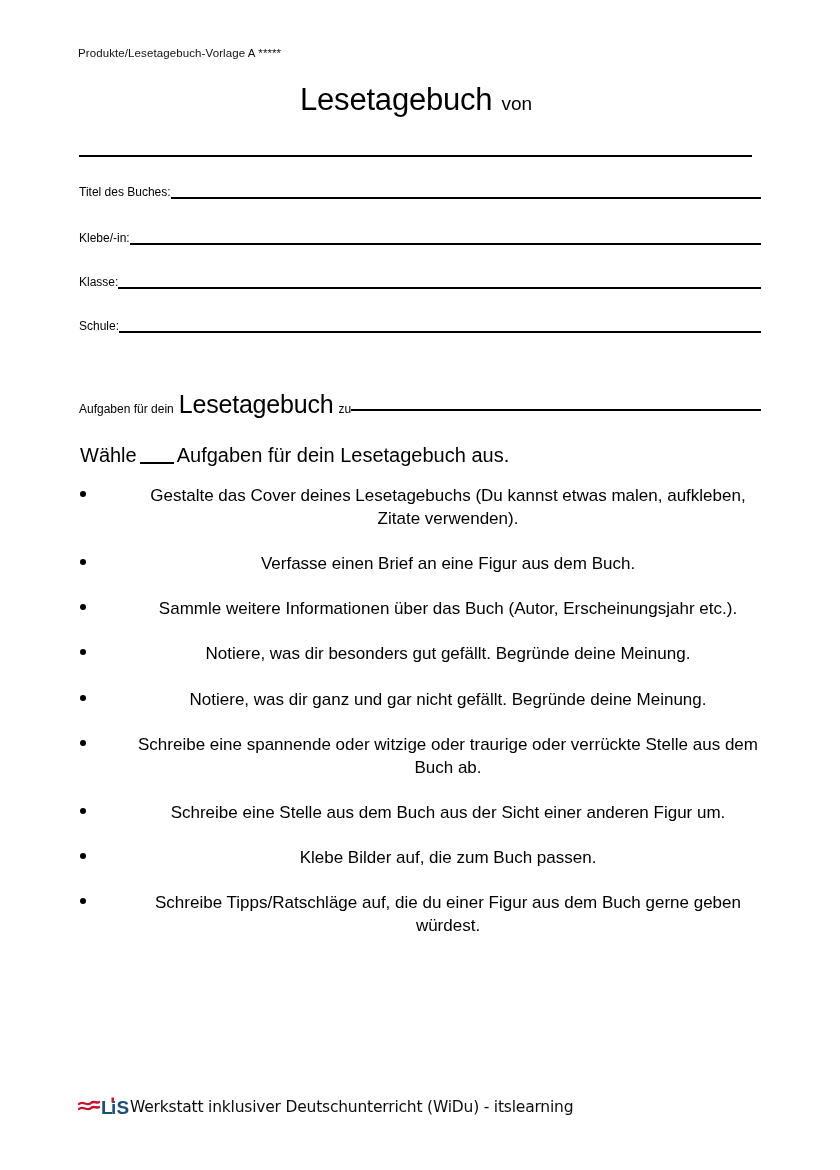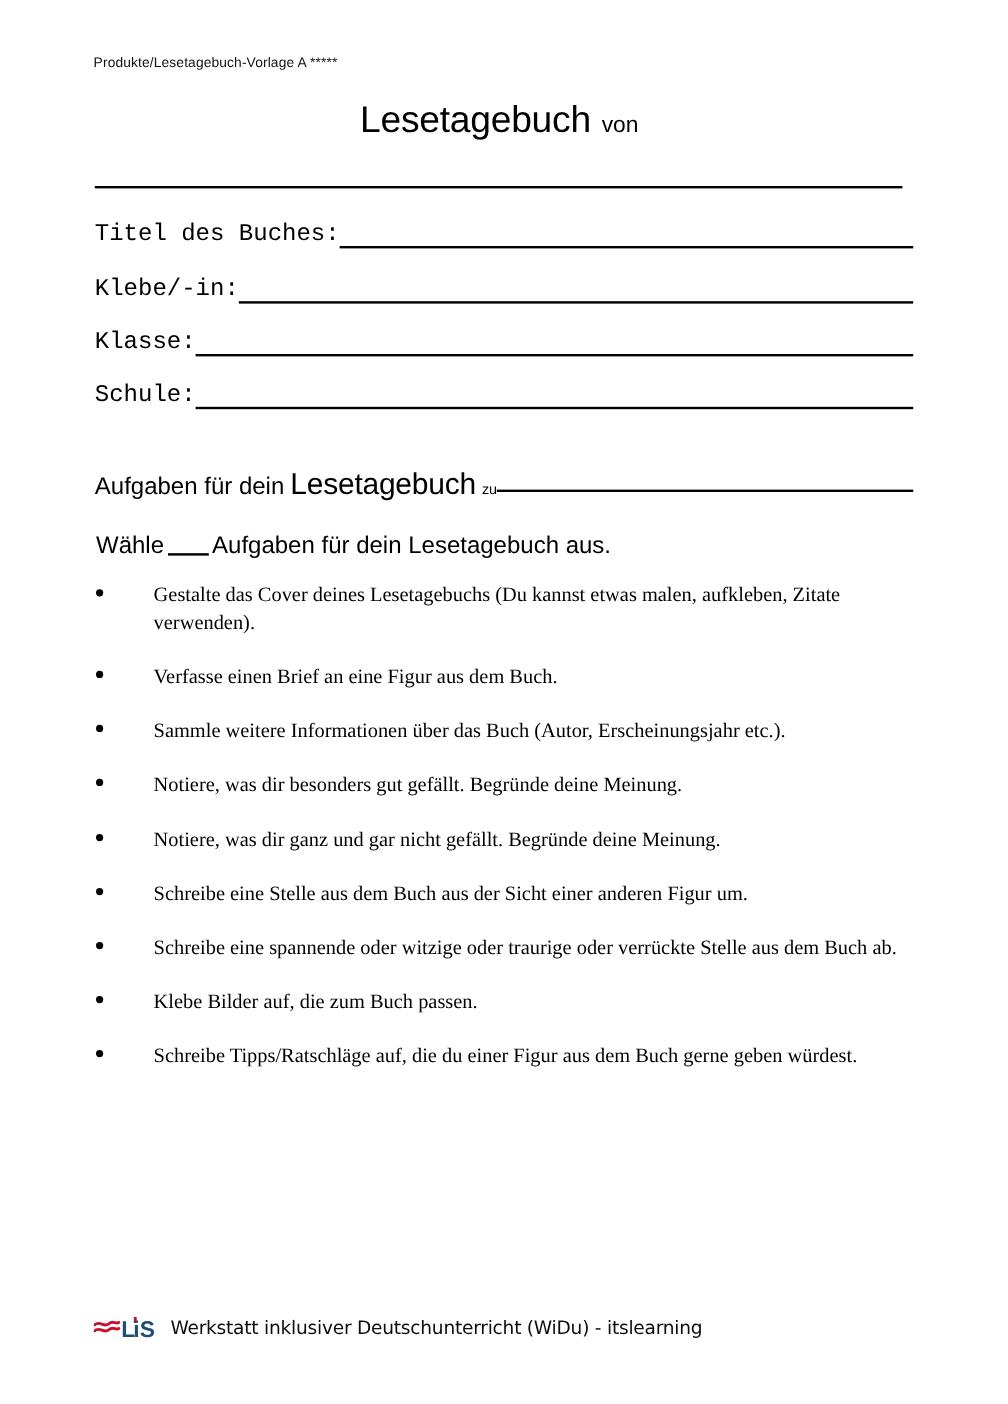--- a/index.html
+++ b/index.html
@@ -15,20 +15,21 @@
     color: #000000;
     overflow: hidden;
   }
 
   .page {
     position: absolute;
     left: 0; top: 0;
     width: 840px;
     height: 1170px;
     background: #ffffff;
+    text-align: center;
   }
 
   
   .doc-header {
     position: absolute;
     left: 78px;
     top: 47px;
     font-size: 11.5px;
     letter-spacing: 0.1px;
     white-space: nowrap;
@@ -68,24 +69,23 @@
   
   .field {
     position: absolute;
     left: 79px;
     display: flex;
     align-items: flex-end;
     width: 682px;
     white-space: nowrap;
   }
   .field-label {
-    font-size: 20px;
+    font-size: 12px;
     line-height: 1;
     padding-bottom: 2px;
-    font-family: Liberation Mono, monospace;
   }
   .field-rule {
     flex: 1 1 auto;
     border-bottom: 2.4px solid #000;
     height: 0;
     margin-bottom: 1px;
   }
   #field-titel { top: 186px; }
   #field-autor { top: 232px; }
   #field-klasse { top: 276px; }
@@ -95,21 +95,21 @@
   .aufgaben-row {
     position: absolute;
     left: 79px;
     top: 390px;
     width: 682px;
     display: flex;
     align-items: baseline;
     white-space: nowrap;
   }
   .aufg-small {
-    font-size: 20px;
+    font-size: 12px;
   }
   .aufg-big {
     font-size: 25px;
     margin: 0 5px 0 5px;
     letter-spacing: -0.2px;
   }
   .aufg-zu {
     font-size: 12px;
   }
   .aufg-rule {
@@ -145,21 +145,20 @@
     list-style: none;
     margin: 0;
     padding: 0;
   }
   .task-item {
     position: relative;
     padding-left: 50px;
     margin-bottom: 22px;
     font-size: 17px;
     line-height: 1.36;
-    font-family: Liberation Serif, serif;
   }
   .task-bullet {
     position: absolute;
     left: 2px;
     top: 7px;
     width: 6px;
     height: 6px;
     border-radius: 50%;
     background: #000;
   }
@@ -177,21 +176,20 @@
     white-space: nowrap;
   }
   .logo {
     position: relative;
     width: 52px;
     height: 26px;
     flex: 0 0 auto;
   }
   .footer-text {
     font-size: 15.5px;
-    margin-left: 12px;
     color: #0d0d0d;
     font-family: "DejaVu Sans", sans-serif;
     letter-spacing: -0.2px;
   }
 </style>
 </head>
 <body>
 
 <div class="page">
 
@@ -251,25 +249,25 @@
     <li class="task-item">
       <span class="task-bullet"></span>
       <span class="task-text">Notiere, was dir besonders gut gefällt. Begründe deine Meinung.</span>
     </li>
     <li class="task-item">
       <span class="task-bullet"></span>
       <span class="task-text">Notiere, was dir ganz und gar nicht gefällt. Begründe deine Meinung.</span>
     </li>
     <li class="task-item">
       <span class="task-bullet"></span>
+      <span class="task-text">Schreibe eine spannende oder witzige oder traurige oder verrückte Stelle aus dem Buch ab.</span>
+    </li>
+    <li class="task-item">
+      <span class="task-bullet"></span>
       <span class="task-text">Schreibe eine Stelle aus dem Buch aus der Sicht einer anderen Figur um.</span>
-    </li>
-    <li class="task-item">
-      <span class="task-bullet"></span>
-      <span class="task-text">Schreibe eine spannende oder witzige oder traurige oder verrückte Stelle aus dem Buch ab.</span>
     </li>
     <li class="task-item">
       <span class="task-bullet"></span>
       <span class="task-text">Klebe Bilder auf, die zum Buch passen.</span>
     </li>
     <li class="task-item">
       <span class="task-bullet"></span>
       <span class="task-text">Schreibe Tipps/Ratschläge auf, die du einer Figur aus dem Buch gerne geben würdest.</span>
     </li>
   </ul>

